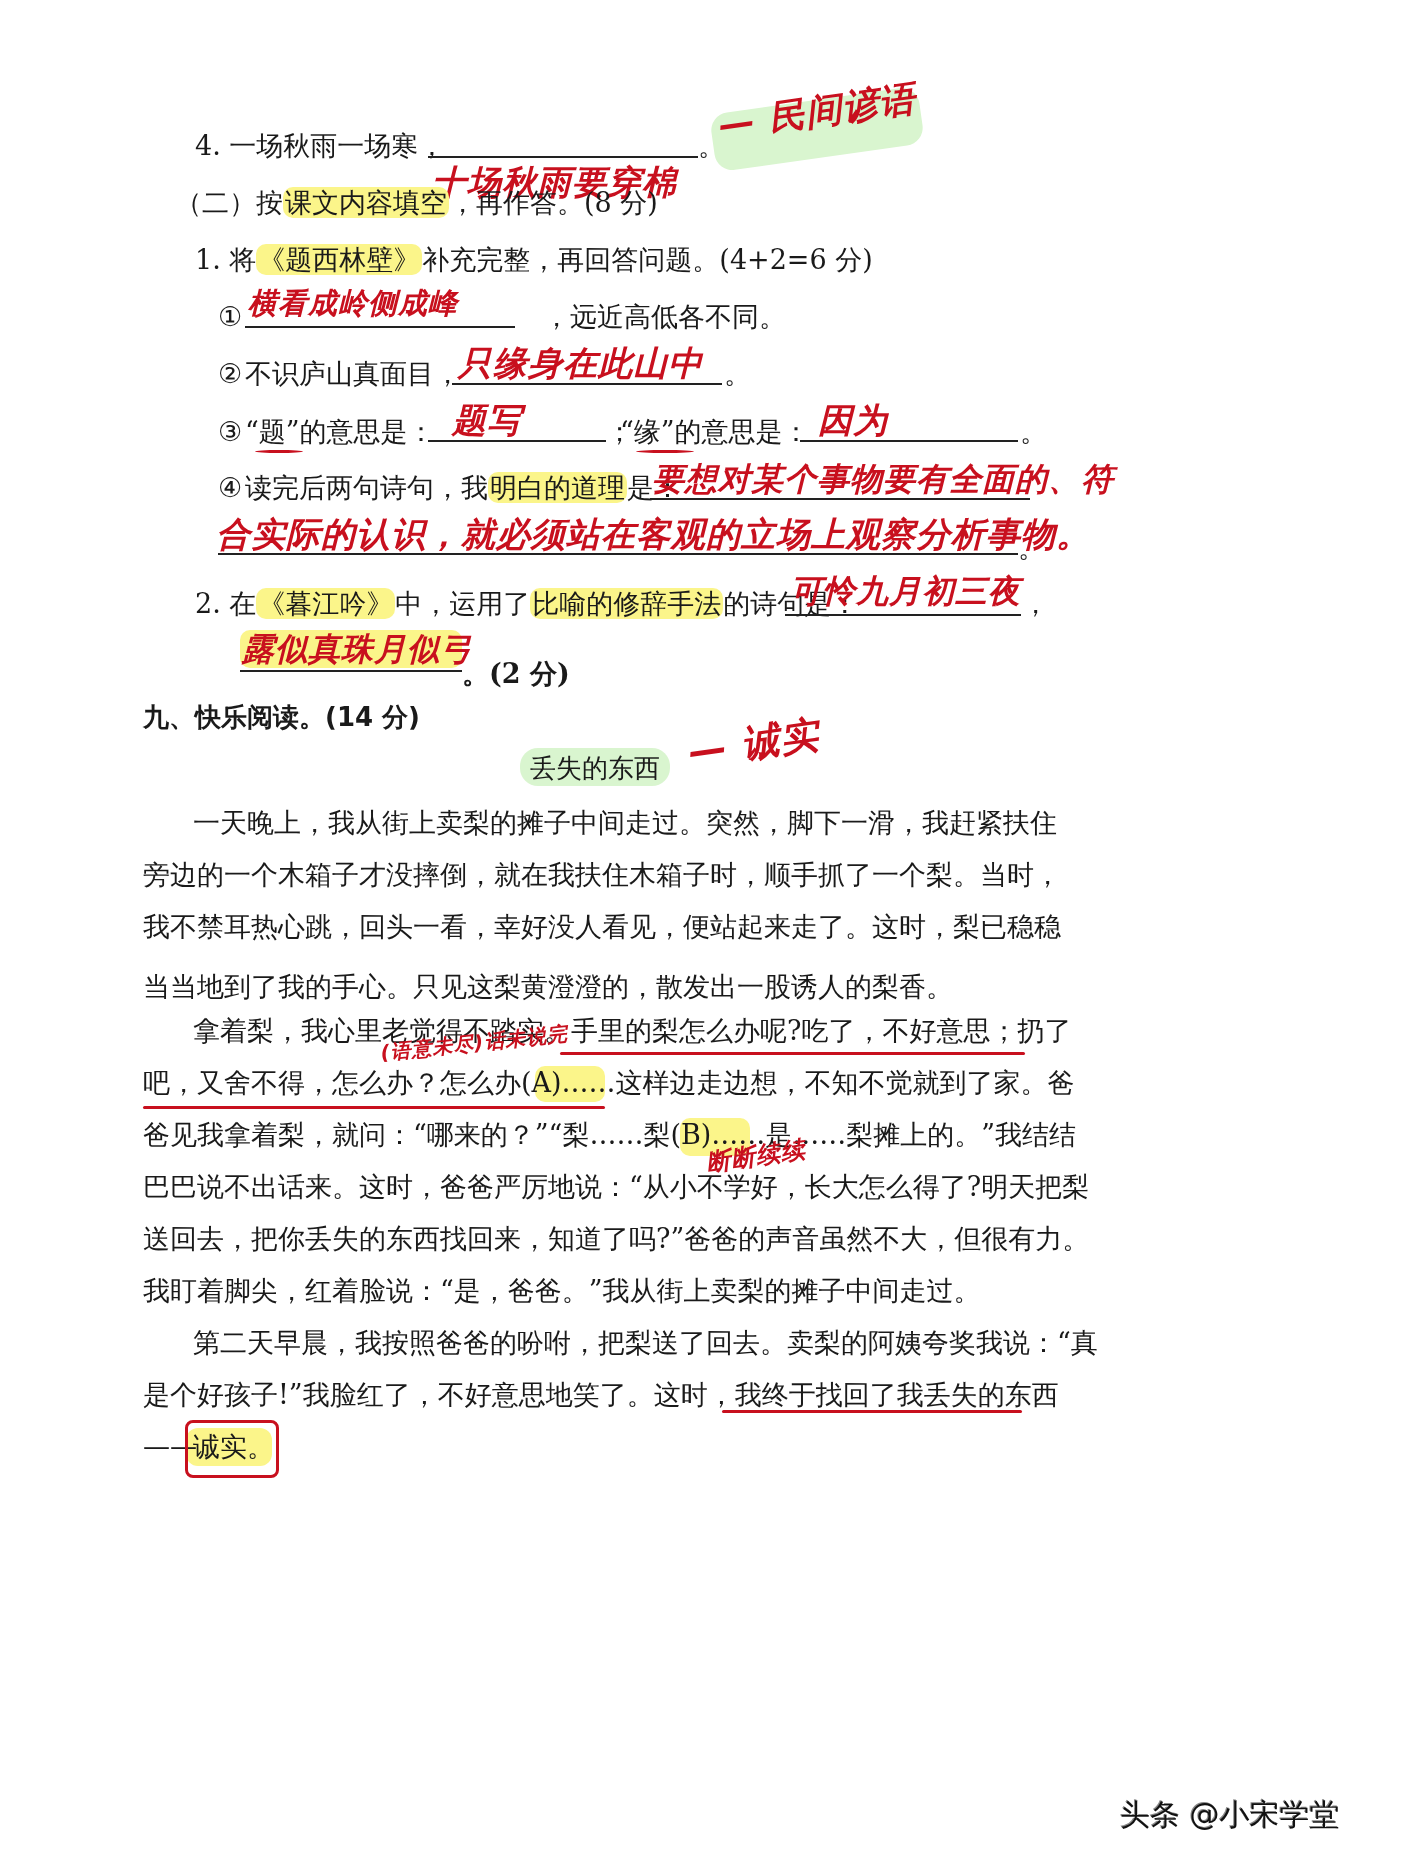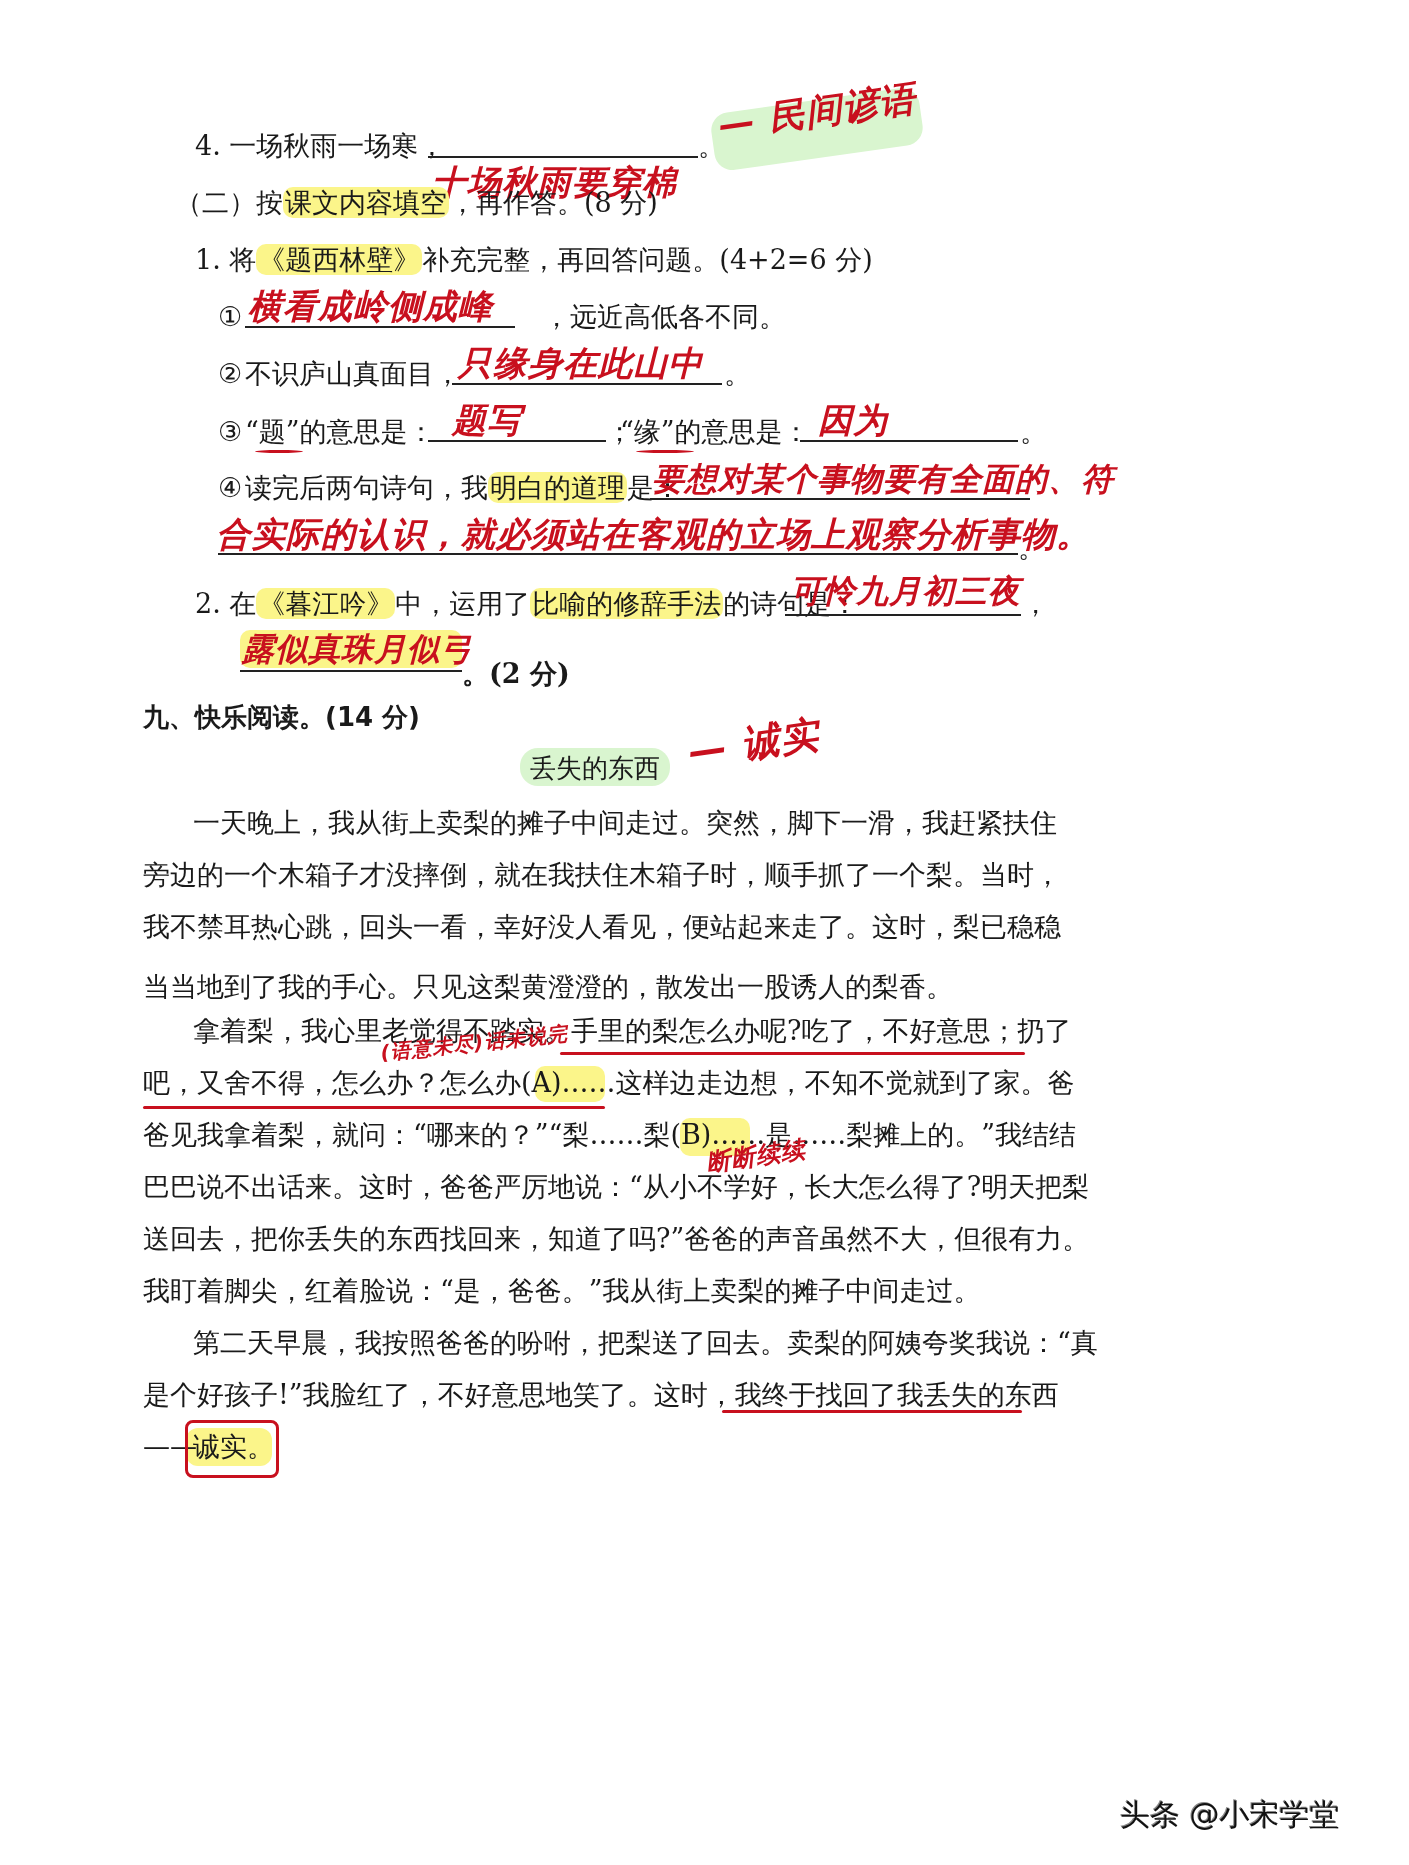--- a/index.html
+++ b/index.html
@@ -31,21 +31,21 @@
 <div class="abs txt" style="left:175px; top:185px;">
   <span>（二）按</span><span class="hl">课文内容填空</span><span>，再作答。(8 分)</span>
 </div>
 
 <div class="abs txt" style="left:195px; top:242px;">
   <span>1. 将</span><span class="hl">《题西林壁》</span><span>补充完整，再回答问题。(4+2=6 分)</span>
 </div>
 
 <div class="abs txt" style="left:218px; top:299px;">①</div>
 <div class="blank" style="left:245px; top:326px; width:270px;"></div>
-<div class="abs hw" style="left:248px; top:284px; font-size:34px;">横看成岭侧成峰</div>
+<div class="abs hw" style="left:248px; top:284px; font-size:29px;">横看成岭侧成峰</div>
 <div class="abs txt" style="left:515px; top:299px;margin-left:28px;">，远近高低各不同。</div>
 
 <div class="abs txt" style="left:218px; top:356px;">②</div>
 <div class="abs txt" style="left:245px; top:356px;">不识庐山真面目，</div>
 <div class="blank" style="left:452px; top:383px; width:270px;"></div>
 <div class="abs hw" style="left:458px; top:341px; font-size:34px;">只缘身在此山中</div>
 <div class="abs txt" style="left:724px; top:356px;">。</div>
 
 <div class="abs txt" style="left:218px; top:414px;">③</div>
 <div class="abs txt" style="left:245px; top:414px;">“题”的意思是：</div>

